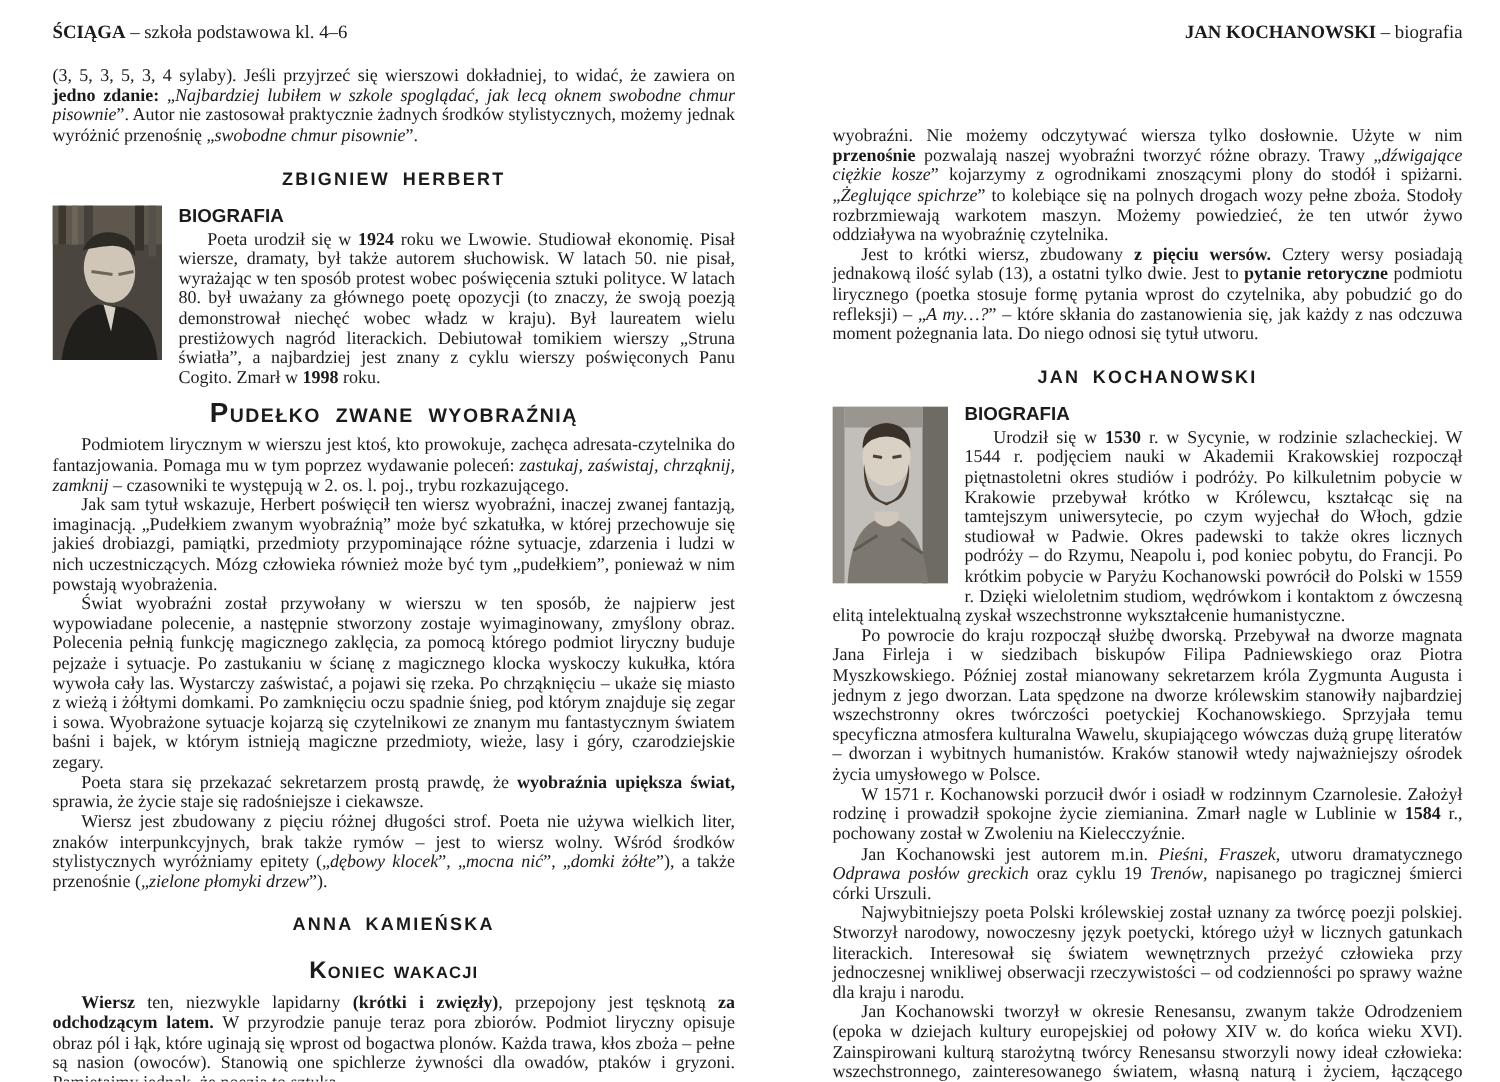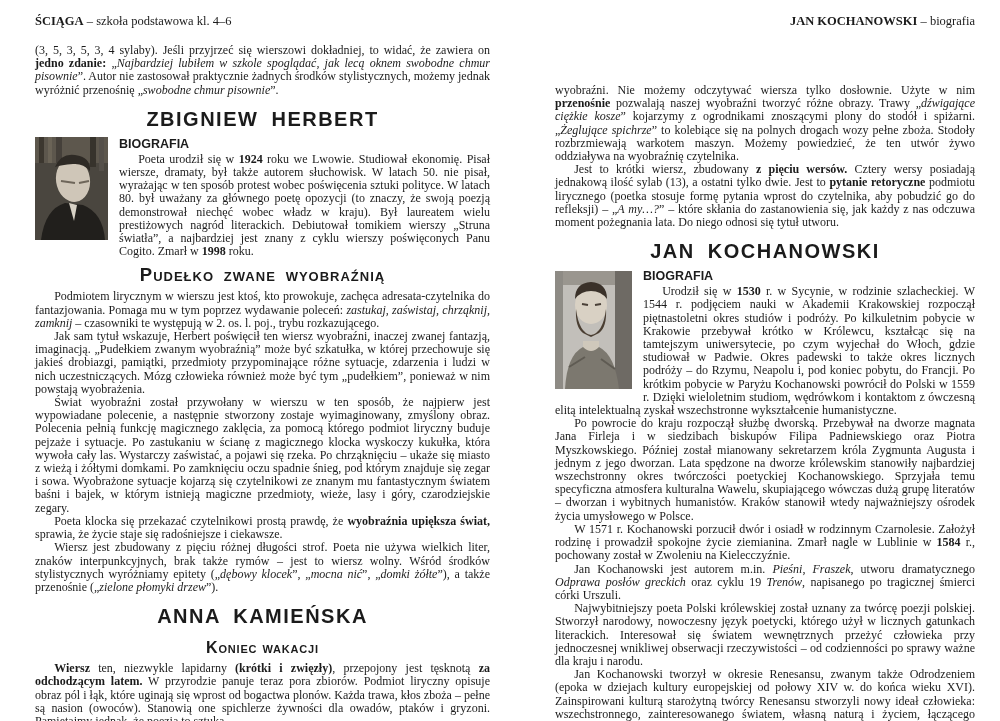--- a/index.html
+++ b/index.html
@@ -18,21 +18,21 @@
   .header-rule{height:3px;background:linear-gradient(#3c3c3c,#8a8a8a);margin-top:5px;}
   
   .para{font-size:12px;line-height:13.2px;text-align:justify;margin:0;}
   .indent{text-indent:1.6em;}
   .b{font-weight:bold;margin-top:35px;}
   .i{font-style:italic;}
   .content{margin-top:11px;}
   
   .big-title{
     font-family:"Liberation Sans", sans-serif;font-weight:bold;text-align:center;
-    font-size:20px;letter-spacing:1.5px;word-spacing:0.3em;margin:11px 0 7px 0;line-height:22px;
+    font-size:12px;letter-spacing:1.5px;word-spacing:0.3em;margin:11px 0 7px 0;line-height:22px;
   }
   .small-caps-title{
     font-family:"Liberation Sans", sans-serif;font-weight:bold;text-align:center;
     font-variant:small-caps;font-size:18.5px;letter-spacing:1px;word-spacing:0.2em;
     margin:7px 0 5px 0;line-height:20px;
   }
   .sub-title{
     font-family:"Liberation Sans", sans-serif;font-weight:bold;text-align:center;
     font-variant:small-caps;font-size:16px;letter-spacing:0.8px;margin:12px 0 5px 0;line-height:18px;
   }
@@ -84,21 +84,21 @@
         <div class="bio-text">
           <div class="bio-label">BIOGRAFIA</div>
           <p class="para indent"><span>Poeta urodził się w </span><span class="b">1924</span><span> roku we Lwowie. Studiował ekonomię. Pisał wiersze, dramaty, był także autorem słuchowisk. W latach 50. nie pisał, wyrażając w ten sposób protest wobec poświęcenia sztuki polityce. W latach 80. był uważany za głównego poetę opozycji (to znaczy, że swoją poezją demonstrował niechęć wobec władz w kraju). Był laureatem wielu prestiżowych nagród literackich. Debiutował tomikiem wierszy „Struna światła”, a najbardziej jest znany z cyklu wierszy poświęconych Panu Cogito. Zmarł w </span><span class="b">1998</span><span> roku.</span></p>
         </div>
       </div>
 
       <h2 class="small-caps-title">Pudełko zwane wyobraźnią</h2>
       <p class="para indent"><span>Podmiotem lirycznym w wierszu jest ktoś, kto prowokuje, zachęca adresata-czytelnika do fantazjowania. Pomaga mu w tym poprzez wydawanie poleceń: </span><span class="i">zastukaj, zaświstaj, chrząknij, zamknij</span><span> – czasowniki te występują w 2. os. l. poj., trybu rozkazującego.</span></p>
       <p class="para indent"><span>Jak sam tytuł wskazuje, Herbert poświęcił ten wiersz wyobraźni, inaczej zwanej fantazją, imaginacją. „Pudełkiem zwanym wyobraźnią” może być szkatułka, w której przechowuje się jakieś drobiazgi, pamiątki, przedmioty przypominające różne sytuacje, zdarzenia i ludzi w nich uczestniczących. Mózg człowieka również może być tym „pudełkiem”, ponieważ w nim powstają wyobrażenia.</span></p>
       <p class="para indent"><span>Świat wyobraźni został przywołany w wierszu w ten sposób, że najpierw jest wypowiadane polecenie, a następnie stworzony zostaje wyimaginowany, zmyślony obraz. Polecenia pełnią funkcję magicznego zaklęcia, za pomocą którego podmiot liryczny buduje pejzaże i sytuacje. Po zastukaniu w ścianę z magicznego klocka wyskoczy kukułka, która wywoła cały las. Wystarczy zaświstać, a pojawi się rzeka. Po chrząknięciu – ukaże się miasto z wieżą i żółtymi domkami. Po zamknięciu oczu spadnie śnieg, pod którym znajduje się zegar i sowa. Wyobrażone sytuacje kojarzą się czytelnikowi ze znanym mu fantastycznym światem baśni i bajek, w którym istnieją magiczne przedmioty, wieże, lasy i góry, czarodziejskie zegary.</span></p>
-      <p class="para indent"><span>Poeta klocka się przekazać czytelnikowi prostą prawdę, że </span><span class="b">wyobraźnia upiększa świat,</span><span> sprawia, że życie staje się radośniejsze i ciekawsze.</span></p>
+      <p class="para indent"><span>Poeta stara się przekazać sekretarzem prostą prawdę, że </span><span class="b">wyobraźnia upiększa świat,</span><span> sprawia, że życie staje się radośniejsze i ciekawsze.</span></p>
       <p class="para indent"><span>Wiersz jest zbudowany z pięciu różnej długości strof. Poeta nie używa wielkich liter, znaków interpunkcyjnych, brak także rymów – jest to wiersz wolny. Wśród środków stylistycznych wyróżniamy epitety („</span><span class="i">dębowy klocek</span><span>”, „</span><span class="i">mocna nić</span><span>”, „</span><span class="i">domki żółte</span><span>”), a także przenośnie („</span><span class="i">zielone płomyki drzew</span><span>”).</span></p>
 
       <h1 class="big-title">ANNA KAMIEŃSKA</h1>
       <h2 class="sub-title">Koniec wakacji</h2>
       <p class="para indent"><span class="b">Wiersz</span><span> ten, niezwykle lapidarny </span><span class="b">(krótki i zwięzły)</span><span>, przepojony jest tęsknotą </span><span class="b">za odchodzącym latem.</span><span> W przyrodzie panuje teraz pora zbiorów. Podmiot liryczny opisuje obraz pól i łąk, które uginają się wprost od bogactwa plonów. Każda trawa, kłos zboża – pełne są nasion (owoców). Stanowią one spichlerze żywności dla owadów, ptaków i gryzoni. Pamiętajmy jednak, że poezja to sztuka</span></p>
     </div>
 
   </div>
 
   <div class="page page-right">

